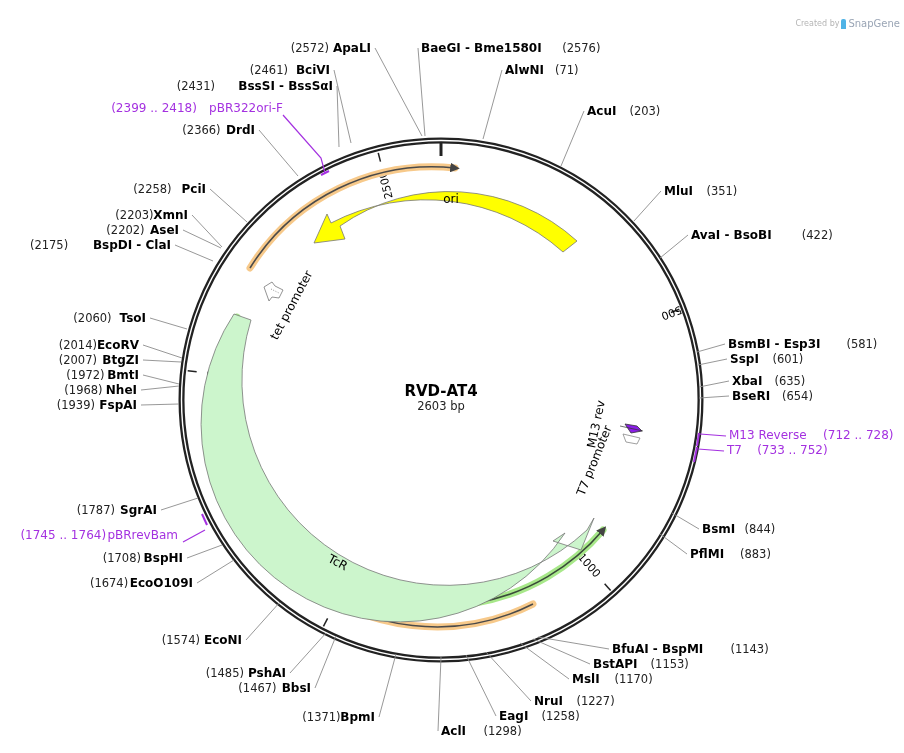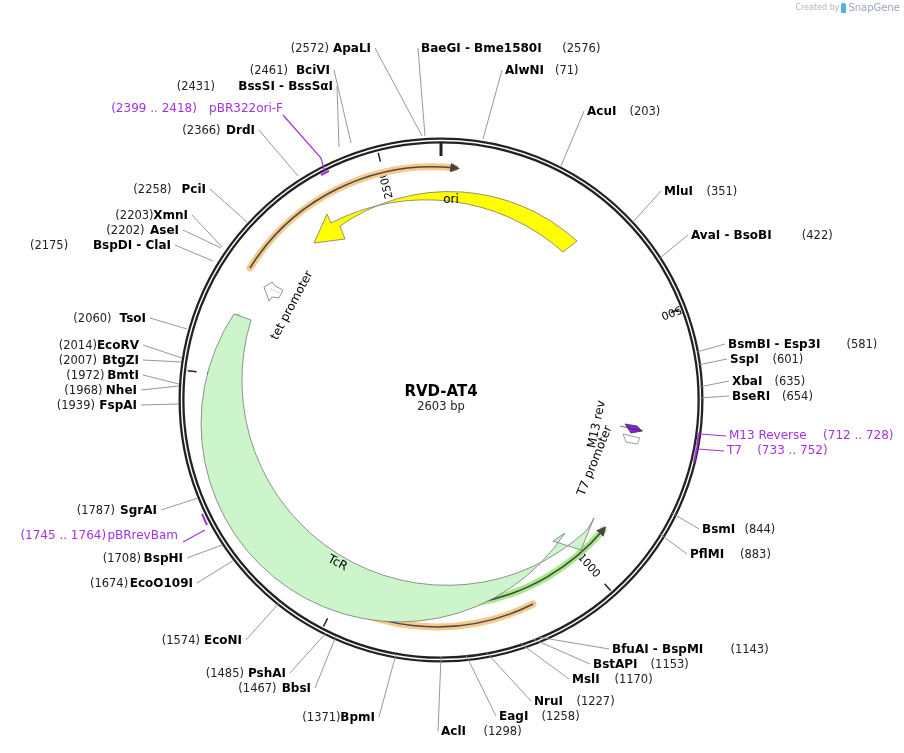--- a/index.html
+++ b/index.html
@@ -1,19 +1,19 @@
 <!DOCTYPE html>
 <html><head>
 <meta charset="utf-8">
 <style>
   html, body { margin: 0; padding: 0; background: #ffffff; }
   body { width: 904px; height: 753px; position: relative; overflow: hidden;
          font-family: "DejaVu Sans", sans-serif; }
   #map { position: absolute; left: 0; top: 0; }
-  .credit { position: absolute; right: 4px; top: 2px; font-size: 8px; color: #b5b5b5;
+  .credit { position: absolute; right: 4px; top: 18px; font-size: 8px; color: #b5b5b5;
             font-family: "DejaVu Sans", sans-serif; display: flex; align-items: center; gap: 2px; }
   .credit .brand { color: #9aa5b5; font-size: 10px; text-align: center; }
   .credit .logo { width: 5px; height: 10px; background: #4fb3e6; border-radius: 2px 2px 0 0; display: inline-block; }
   .site-name { font-weight: bold; font-size: 12px; fill: #000; }
   .site-pos { font-size: 11.5px; fill: #222; }
   .primer-text { font-size: 12px; fill: #a431e0; }
   .leader { stroke: #8c8c8c; stroke-width: 0.9; fill: none; }
   .primer-leader { stroke: #a431e0; stroke-width: 1.2; fill: none; }
   .tick-label { font-size: 11px; fill: #000; }
   .feat-label { font-size: 12px; fill: #000; }

